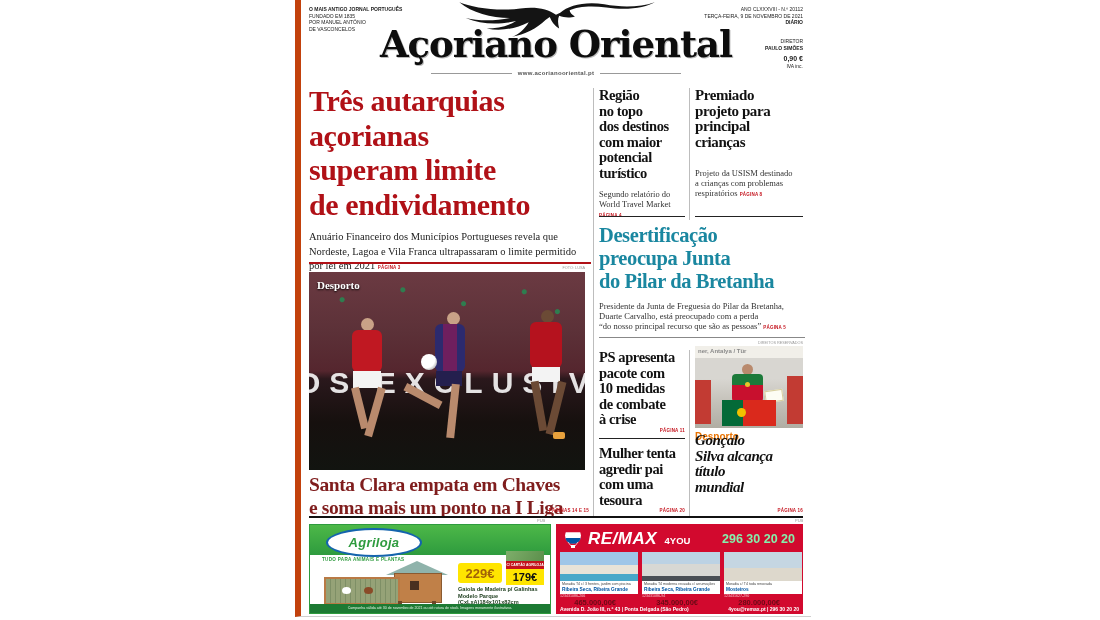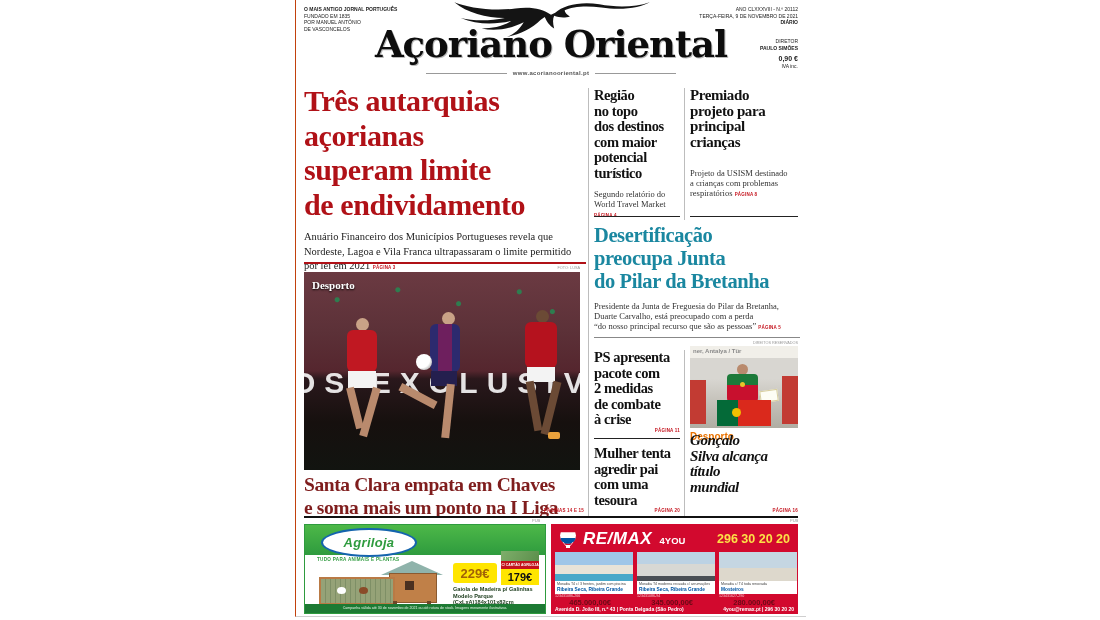--- a/index.html
+++ b/index.html
@@ -1,20 +1,20 @@
 <!DOCTYPE html>
 <html><head>
 <meta charset="utf-8">
 <style>
   html,body{margin:0;padding:0;}
   body{width:1100px;height:620px;background:#ffffff;position:relative;overflow:hidden;
        font-family:"Liberation Sans","DejaVu Sans",sans-serif;color:#111;}
   .abs{position:absolute;}
   .paper{position:absolute;left:295px;top:0;width:510px;height:616px;background:#fff;
-         border-left:1px solid #c2410c;border-bottom:1px solid #cfcfcf;}
+         border-left:6px solid #c2410c;border-bottom:1px solid #cfcfcf;}
   .serif{font-family:"Liberation Serif","DejaVu Serif",serif;}
   .hl{font-weight:700;letter-spacing:-0.4px;}
   .tag{color:#c4121c;font-weight:700;font-size:4.5px;letter-spacing:.2px;
        font-family:"Liberation Sans","DejaVu Sans",sans-serif;text-transform:uppercase;}
   .rule{background:#222;height:1px;}
   .vsep{width:1px;background:#bdbdbd;}
   .micro{font-size:5px;line-height:6.5px;color:#222;}
   .right{text-align:right;}
   
   .mast-title{font-family:"DejaVu Serif",serif;font-weight:700;font-size:37px;letter-spacing:-1px;
@@ -179,21 +179,21 @@
     <div>
       <span>“do nosso principal recurso que são as pessoas”</span>
       <span class="tag">PÁGINA 5</span>
     </div>
   </div>
   <div class="abs" style="left:298px;top:337px;width:206px;height:1px;background:#888;"></div>
 
   <div class="abs serif hl" style="left:298px;top:350px;width:88px;font-size:14.5px;line-height:15.5px;">
     <div>PS apresenta</div>
     <div>pacote com</div>
-    <div>2 medidas</div>
+    <div>10 medidas</div>
     <div>de combate</div>
     <div>à crise</div>
   </div>
   <div class="abs tag right" style="left:298px;top:428px;width:86px;">PÁGINA 11</div>
   <div class="abs rule" style="left:298px;top:438px;width:86px;"></div>
 
   <div class="abs serif hl" style="left:298px;top:446px;width:88px;font-size:14.5px;line-height:15.5px;">
     <div>Mulher tenta</div>
     <div>agredir pai</div>
     <div>com uma</div>
@@ -263,21 +263,21 @@
         <path d="M2.3 11 a8 8 0 0 0 15.4 0 z" fill="#0054a4"></path>
         <rect x="8" y="18" width="4" height="3" fill="#fff"></rect>
         <line x1="5" y1="15" x2="8" y2="19" stroke="#fff" stroke-width="0.7"></line>
         <line x1="15" y1="15" x2="12" y2="19" stroke="#fff" stroke-width="0.7"></line>
       </svg>
     </span>
     <div class="abs" style="left:32px;top:5px;color:#fff;">
       <span style="font-weight:700;font-style:italic;font-size:17px;letter-spacing:.5px;">RE/MAX</span>
       <span style="font-weight:700;font-size:9.5px;margin-left:3px;">4YOU</span>
     </div>
-    <div class="abs" style="right:8px;top:8px;color:#fde047;font-weight:700;font-size:12.5px;">296 30 20 20</div>
+    <div class="abs" style="right:8px;top:8px;color:#86efac;font-weight:700;font-size:12.5px;">296 30 20 20</div>
 
     <div class="rx-card" style="left:4px;top:28px;">
       <div class="rx-photo" style="background:linear-gradient(180deg,#9fc6e8 0 32%,#e8e3d8 32% 52%,#49a8c9 52% 76%,#2e7fae 76%);">
         <div class="rx-cap">
           <span class="t">Moradia T4 c/ 3 frentes, jardim com piscina</span>
           <span class="l">Ribeira Seca, Ribeira Grande</span>
         </div>
       </div>
       <div class="rx-ref">123431086-266</div>
       <div class="rx-price">465.000,00€</div>

